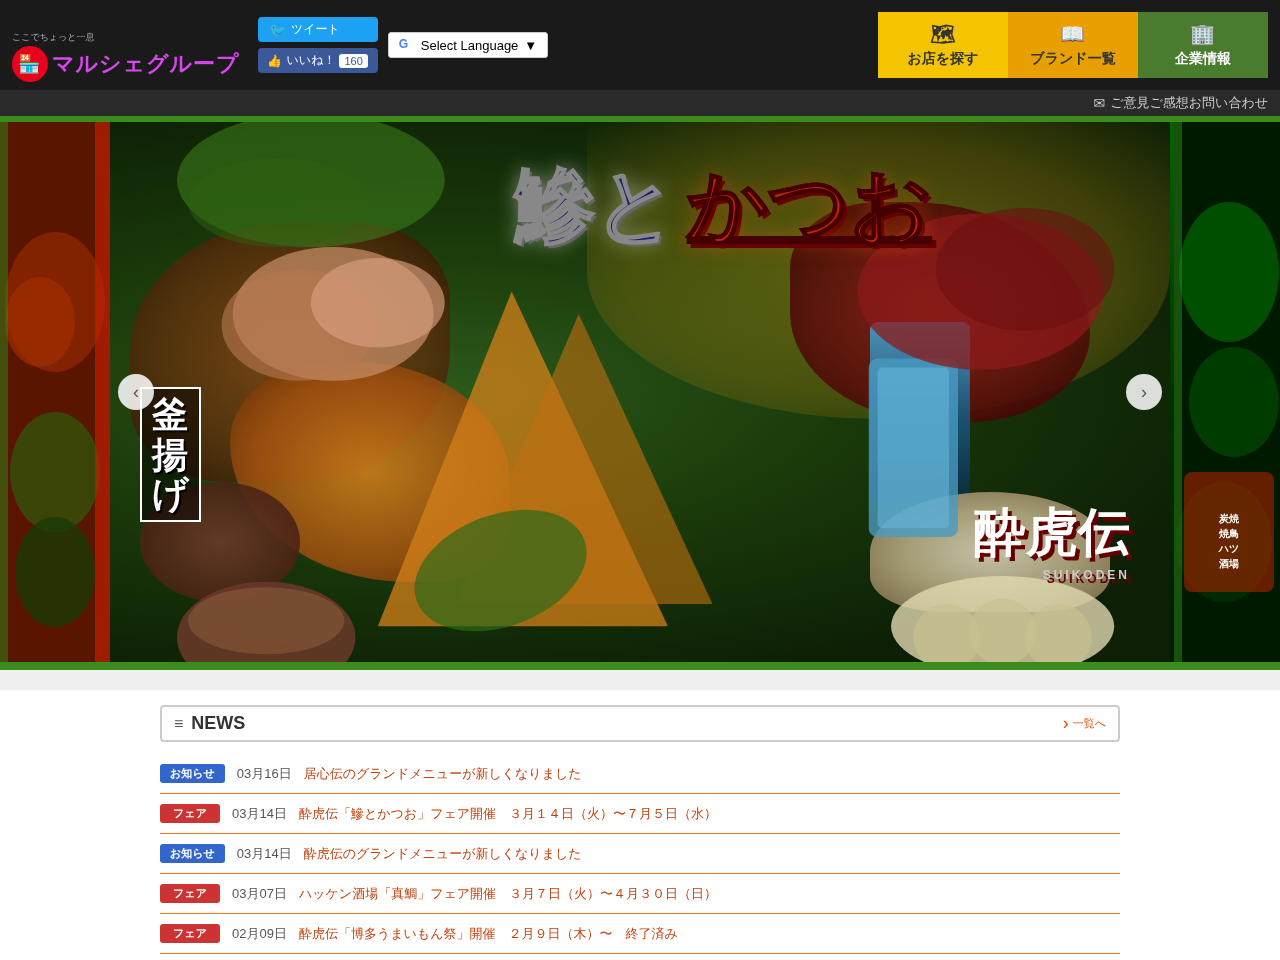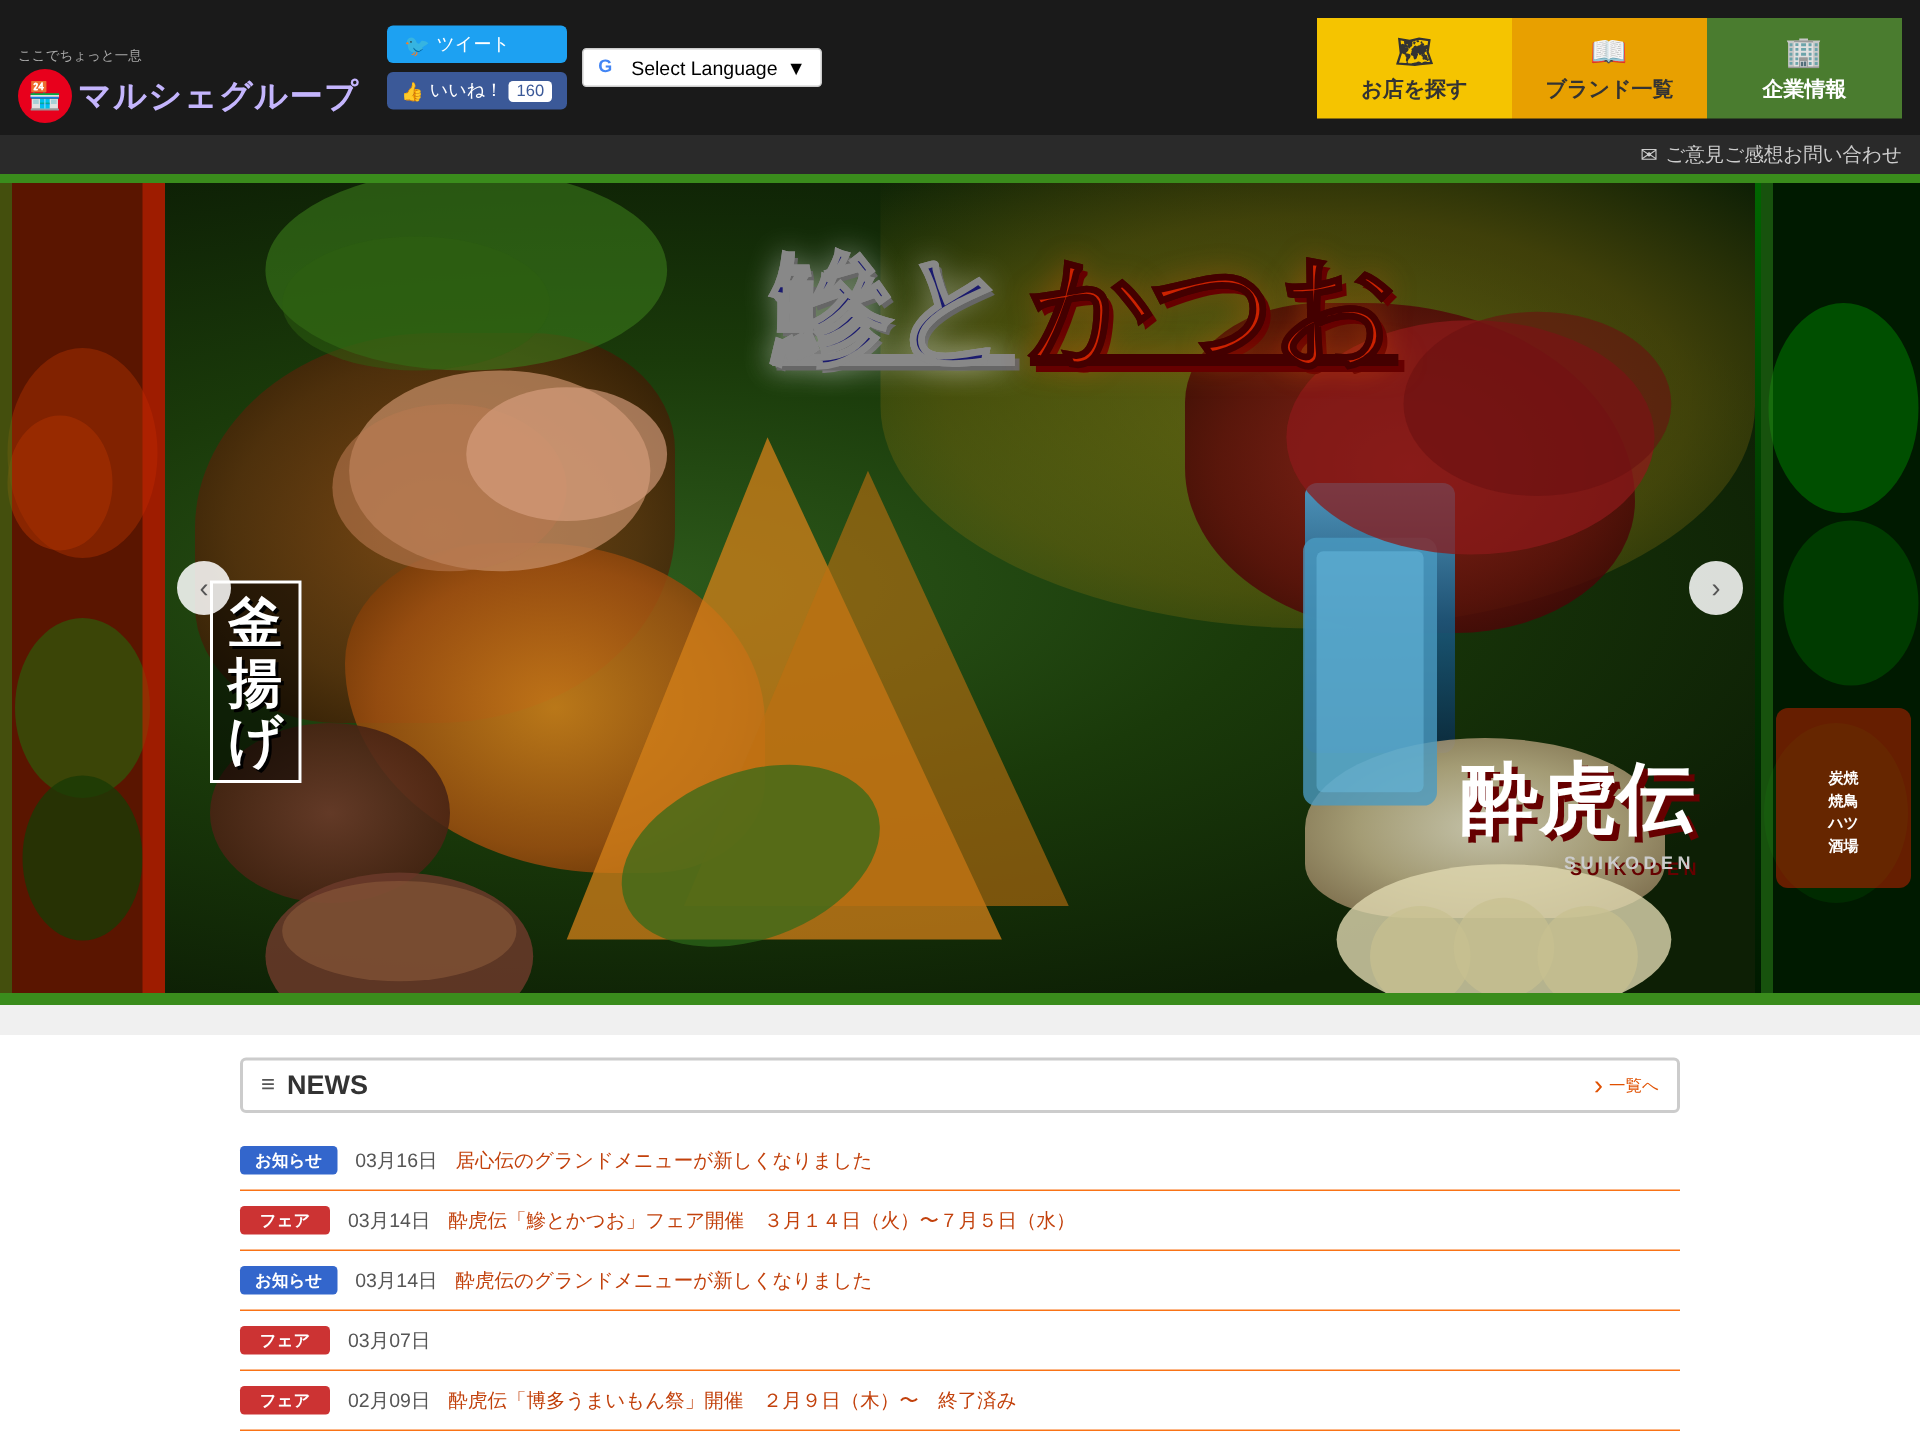--- a/index.html
+++ b/index.html
@@ -37,21 +37,21 @@
       background: #e8001c;
       border-radius: 50%;
       display: flex;
       align-items: center;
       justify-content: center;
       color: white;
       font-size: 18px;
       font-weight: bold;
     }
     #logo-text {
-      color: #c4b5fd;
+      color: #d946ef;
       font-size: 22px;
       font-weight: bold;
       letter-spacing: 1px;
     }
     #social-area {
       display: flex;
       flex-direction: column;
       gap: 6px;
       margin-left: 8px;
     }
@@ -332,21 +332,20 @@
       font-size: 80px;
       font-weight: 900;
       z-index: 10;
       display: flex;
       align-items: center;
       gap: 10px;
     }
     .jp-kanji-blue {
       color: #1a1a6e;
       text-shadow: 3px 3px 0 #666, 0 0 20px rgba(255,255,255,0.5);
-      text-decoration: underline;
       -webkit-text-stroke: 2px #888;
     }
     .jp-kanji-red {
       color: #cc2200;
       text-shadow: 4px 4px 0 #660000, 0 0 20px rgba(255,100,0,0.4);
       text-decoration: underline;
       -webkit-text-stroke: 2px #440000;
     }
 
     #jp-subtitle-left {
@@ -637,20 +636,21 @@
       <span class="news-text">酔虎伝「鰺とかつお」フェア開催　３月１４日（火）〜７月５日（水）</span>
     </div>
       <div class="news-item">
       <span class="news-badge badge-blue">お知らせ</span>
       <span class="news-date">03月14日</span>
       <span class="news-text">酔虎伝のグランドメニューが新しくなりました</span>
     </div>
       <div class="news-item">
       <span class="news-badge badge-red">フェア</span>
       <span class="news-date">03月07日</span>
+      <span class="news-text">ハッケン酒場「真鯛」フェア開催　３月７日（火）〜４月３０日（日）</span>
     </div>
       <div class="news-item">
       <span class="news-badge badge-red">フェア</span>
       <span class="news-date">02月09日</span>
       <span class="news-text">酔虎伝「博多うまいもん祭」開催　２月９日（木）〜　終了済み</span>
     </div>
     </div>
 </div>
 
 </body></html>

